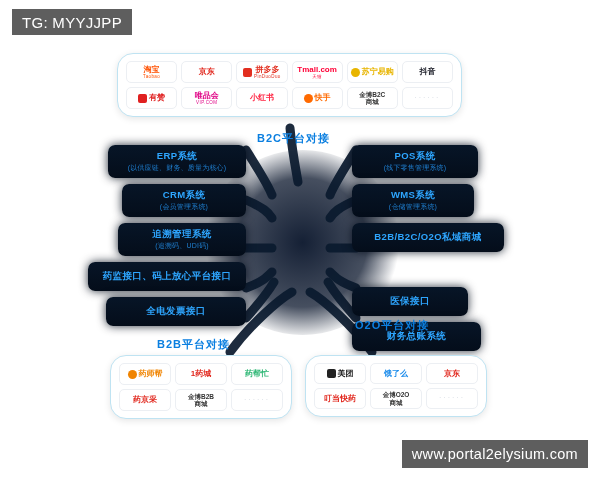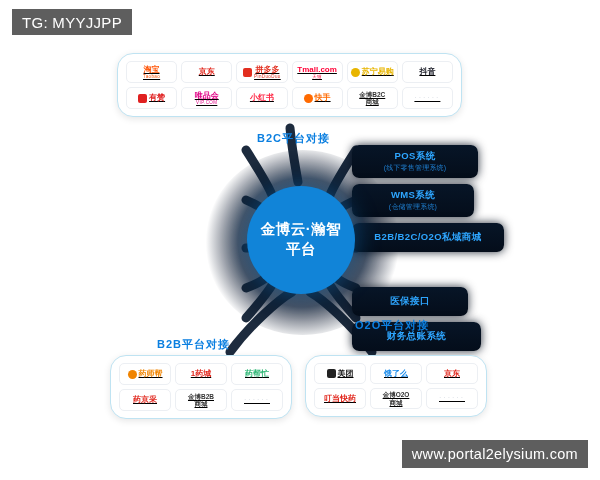--- a/index.html
+++ b/index.html
@@ -66,21 +66,20 @@
   .w4{width:158px;} .w5{width:140px;}
   .r1{width:126px;} .r2{width:122px;} .r3{width:152px;}
   .r4{width:116px;margin-top:29px;} .r5{width:129px;}
 
   
   .panel{
     position:absolute;background:#fff;border:1.4px solid #bfe3f2;
     border-radius:16px;box-sizing:border-box;
     padding:7px 8px;z-index:5;
     box-shadow:0 2px 7px rgba(0,0,0,.10);
-    text-decoration:underline;
   }
   .panel .grid{display:grid;gap:4px;}
   .chip{
     background:#fff;border:1px solid #eceff3;border-radius:5px;
     display:flex;align-items:center;justify-content:center;
     box-sizing:border-box;overflow:hidden;
     font-size:8px;font-weight:bold;line-height:1.15;text-align:center;
     padding:2px 1px;
   }
   #panel-b2c{left:117px;top:53px;width:345px;height:64px;}
@@ -176,20 +175,40 @@
         </div>
         <div class="chip sub">
           <span class="ln">金博B2C</span>
           <span class="ln">商城</span>
         </div>
         <div class="chip empty">······</div>
       </div>
   </div>
   <div class="seclabel" id="lab-b2c">B2C平台对接</div>
 
+  <div class="col" id="col-left">
+      <div class="cap w1">
+        <div class="t">ERP系统</div>
+        <div class="s">(以供应链、财务、质量为核心)</div>
+      </div>
+      <div class="cap w2">
+        <div class="t">CRM系统</div>
+        <div class="s">(会员管理系统)</div>
+      </div>
+      <div class="cap w3">
+        <div class="t">追溯管理系统</div>
+        <div class="s">(追溯码、UDI码)</div>
+      </div>
+      <div class="cap w4 onlyt">
+        <div class="t">药监接口、码上放心平台接口</div>
+      </div>
+      <div class="cap w5 onlyt">
+        <div class="t">全电发票接口</div>
+      </div>
+    </div>
 
   <div class="col" id="col-right">
       <div class="cap r1">
         <div class="t">POS系统</div>
         <div class="s">(线下零售管理系统)</div>
       </div>
       <div class="cap r2">
         <div class="t">WMS系统</div>
         <div class="s">(仓储管理系统)</div>
       </div>
@@ -197,24 +216,20 @@
         <div class="t">B2B/B2C/O2O私域商城</div>
       </div>
       <div class="cap r4 onlyt">
         <div class="t">医保接口</div>
       </div>
       <div class="cap r5 onlyt">
         <div class="t">财务总账系统</div>
       </div>
     </div>
 
-  <div id="hub">
-    <div class="l1">金博云·瀚智</div>
-    <div class="l2">平台</div>
-  </div>
 
   <div class="seclabel" id="lab-b2b">B2B平台对接</div>
   <div class="panel" id="panel-b2b">
     <div class="grid">
         <div class="chip">
           <span class="mark round" style="background: rgb(240, 132, 0);"></span>
           <span class="txt"><span style="color: rgb(240, 132, 0);">药师帮</span></span>
         </div>
         <div class="chip">
           <span class="txt"><span style="color: rgb(225, 37, 27);">1药城</span></span>

